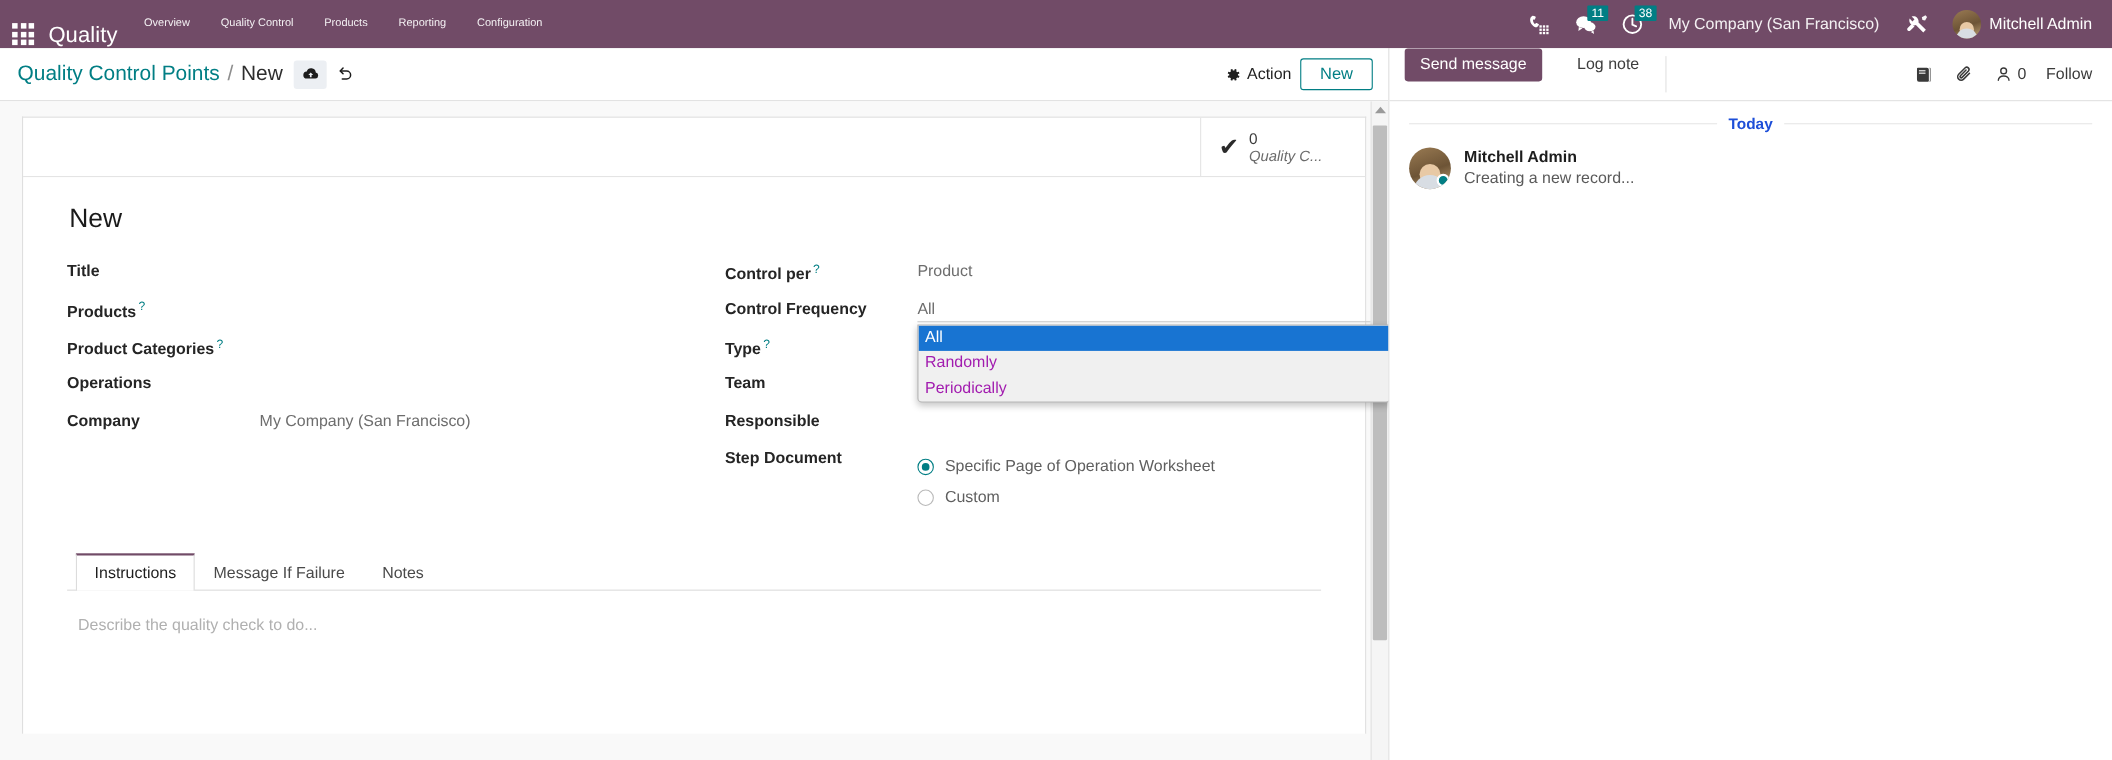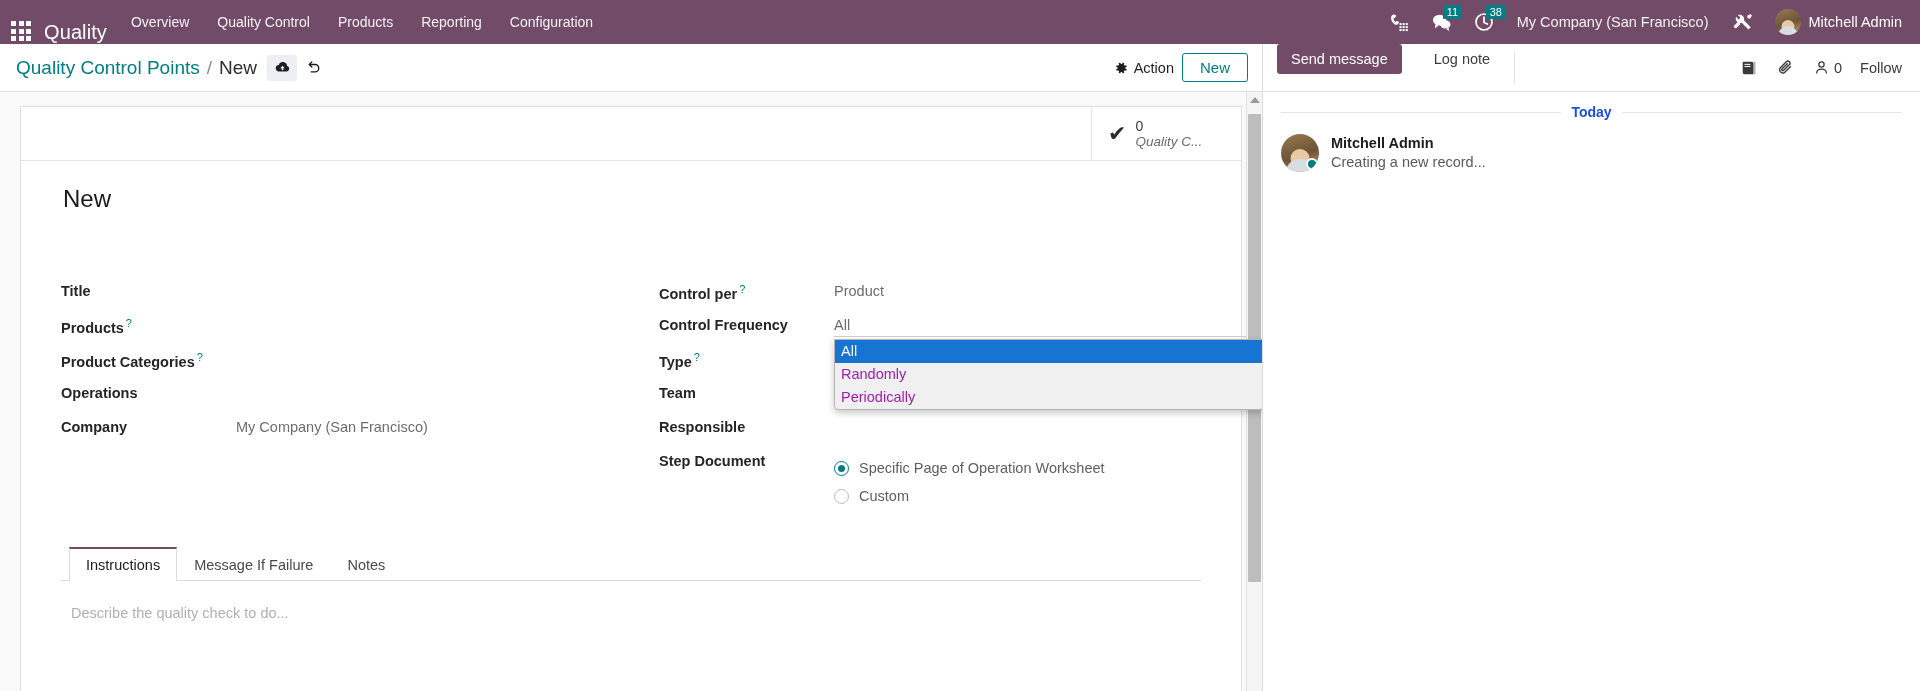--- a/index.html
+++ b/index.html
@@ -24,21 +24,21 @@
     display: grid; grid-template-columns: repeat(3, 5px); grid-template-rows: repeat(3, 5px);
     gap: 2.5px; justify-content: center; align-content: center;
     margin-right: 6px; cursor: pointer;
   }
   .apps-grid i { background: #ffffff; display: block; width: 5px; height: 5px; }
   .brand {
     font-size: 20px; font-weight: 400; color: #fff;
     padding: 0 10px 0 4px; letter-spacing: .1px;
   }
   .nav-item {
-    font-size: 14px; color: rgba(255,255,255,.92);
+    font-size: 10px; color: rgba(255,255,255,.92);
     padding: 0 14px; line-height: 44px; cursor: pointer; white-space: nowrap;
   }
   .nav-spacer { flex: 1; }
   .nav-right { display: flex; align-items: center; gap: 0px; }
   .nav-icon-btn {
     position: relative; padding: 0 11px; height: 44px;
     display: flex; align-items: center; cursor: pointer; color: #fff;
   }
   .badge {
     position: absolute; top: 5px; left: 23px;
@@ -137,21 +137,21 @@
   }
   .check-icon { color: #2b2b2b; font-size: 22px; line-height: 1; }
   .smart-txt { display: flex; flex-direction: column; line-height: 1.15; }
   .smart-val { font-size: 14px; color: #3b3b3b; }
   .smart-lbl { font-size: 13.5px; color: #6b6b6b; white-space: nowrap; font-style: italic; }
 
   .sheet-inner { padding: 18px 40px 10px 40px; }
   .record-title { font-size: 24px; color: #1a1a1a; font-weight: 400; margin: 6px 0 18px 2px; }
 
   .form-cols { display: flex; gap: 0px; }
-  .col { width: 50%; margin-top: 44px; }
+  .col { width: 50%; }
   .col.right { padding-left: 28px; }
   .field-row { display: flex; align-items: flex-start; min-height: 34px; margin-bottom: 0px; }
   .f-label {
     width: 175px; min-width: 175px;
     font-size: 14.5px; font-weight: bold; color: #252525;
     padding-top: 8px; white-space: nowrap;
   }
   .f-label .tip {
     color: #017e84; font-size: 11px; vertical-align: super;
     margin-left: 2px; cursor: help; font-weight: normal;

